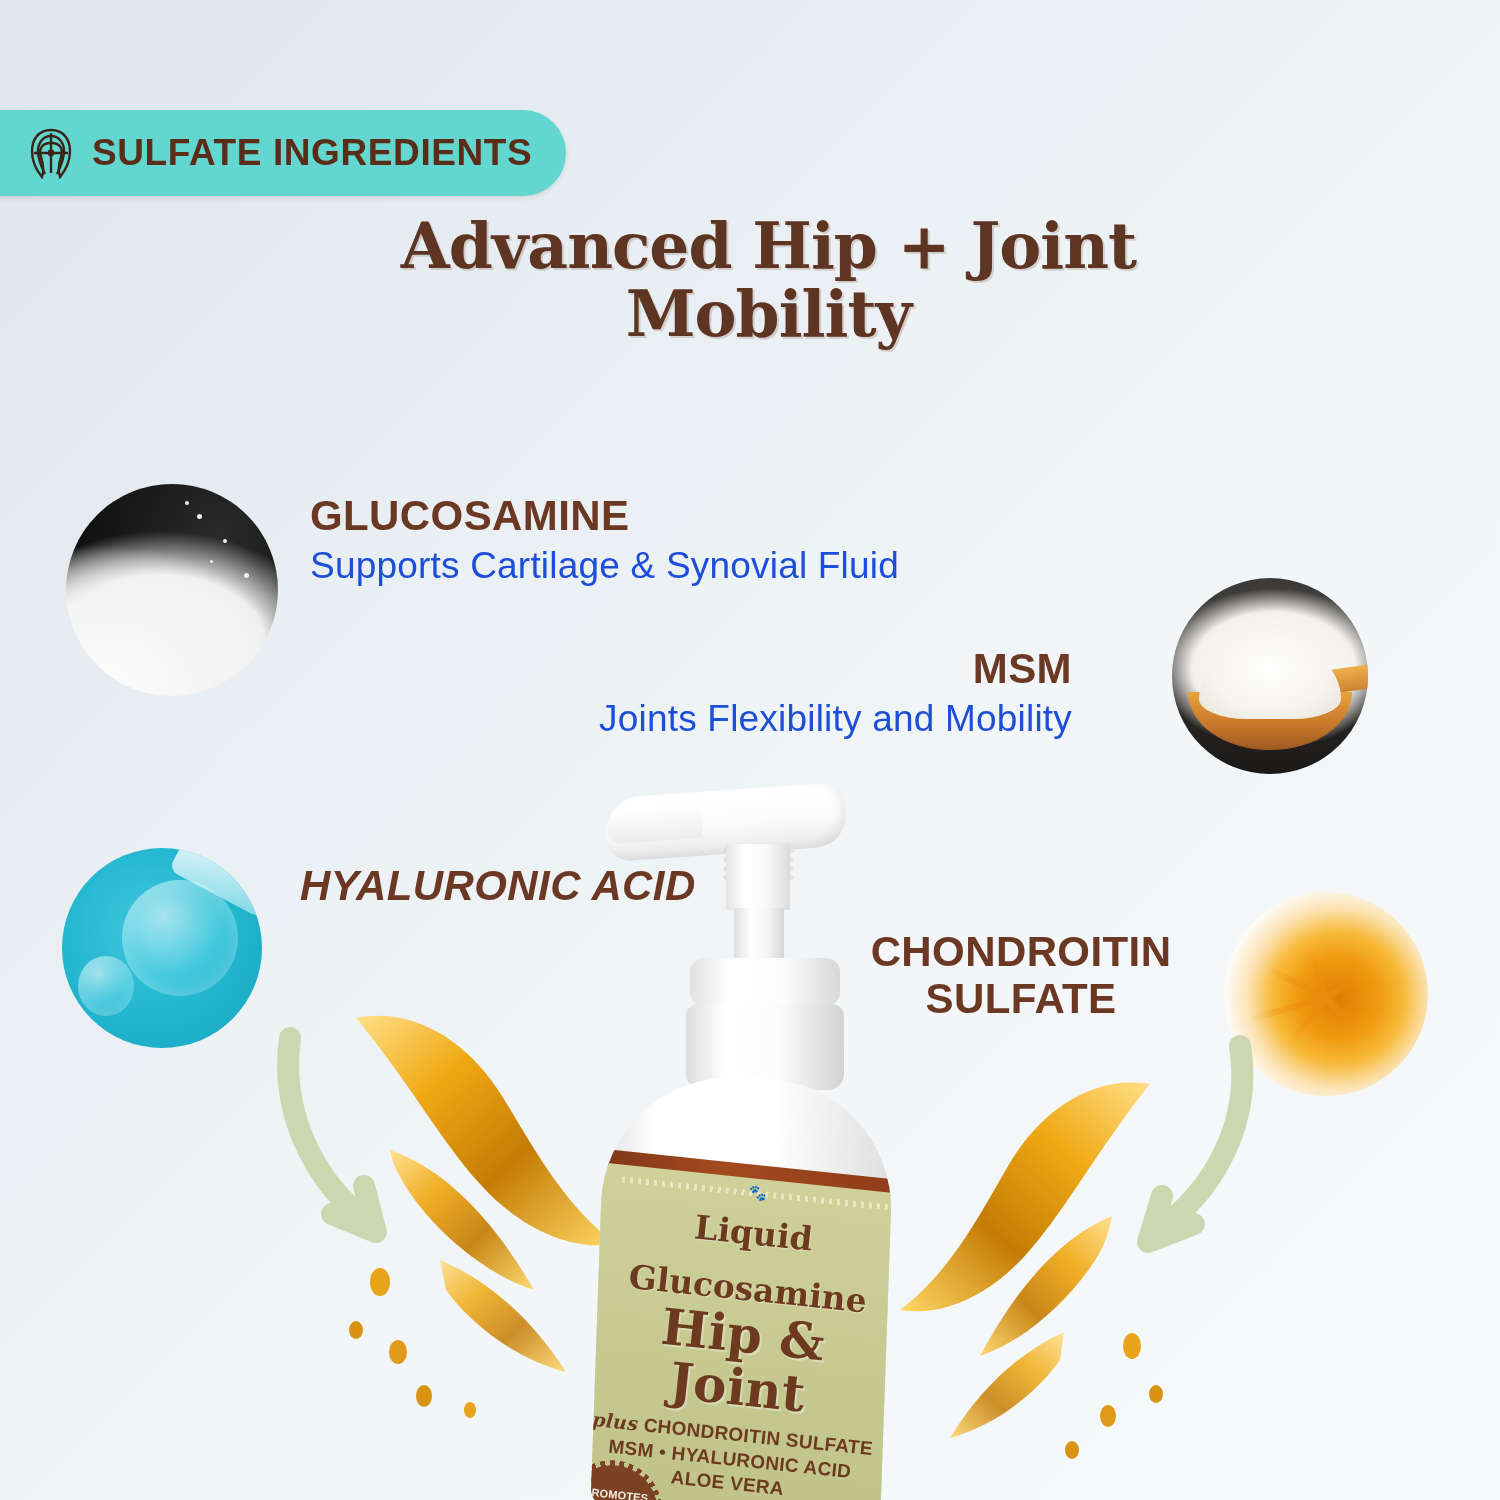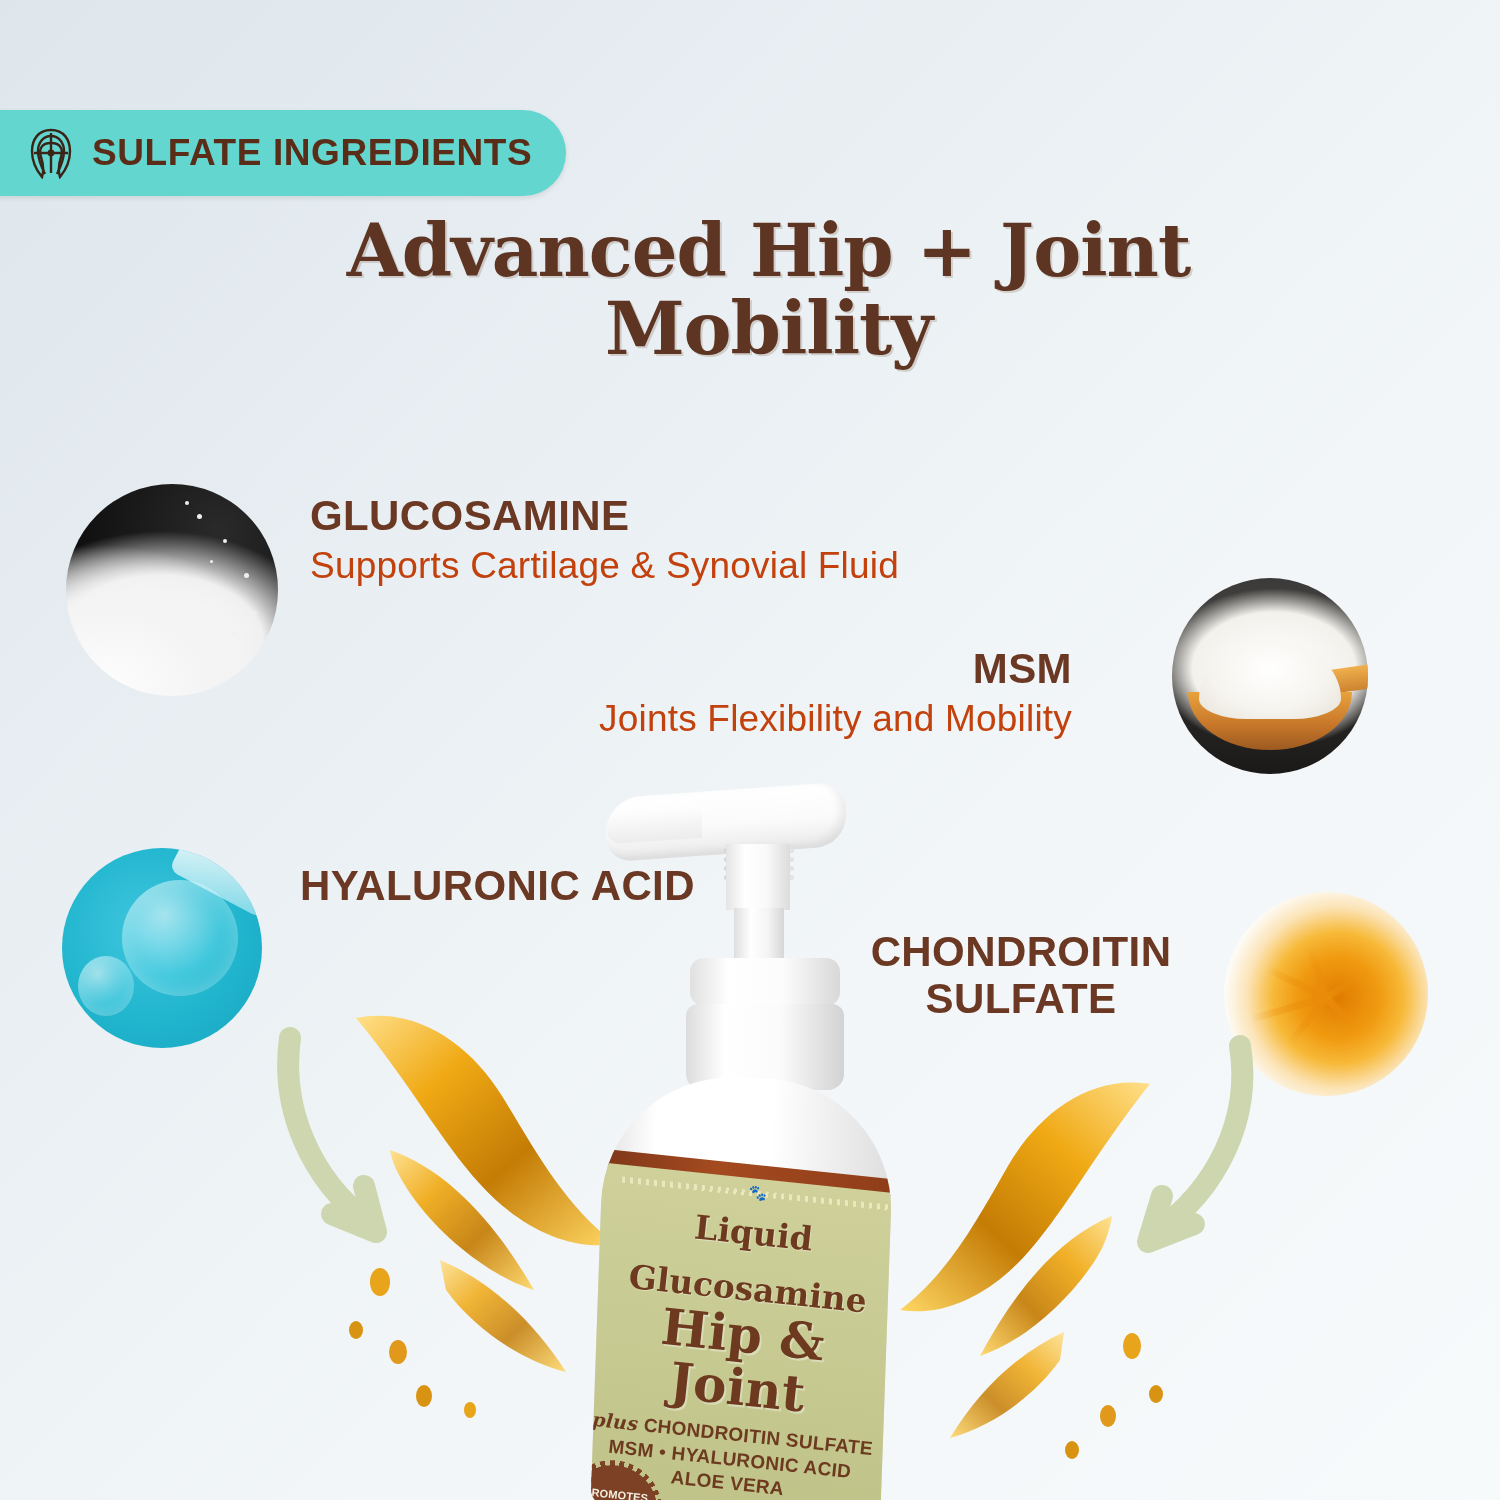--- a/index.html
+++ b/index.html
@@ -23,40 +23,40 @@
     font-size:37px; font-weight:700; letter-spacing:.6px;
     color:#5a2d18; white-space:nowrap;
     font-family:"Liberation Sans", sans-serif;
   }
 
   
   #headline {
     position:absolute; left:0; right:0; top:212px;
     text-align:center;
     font-family:"DejaVu Serif", serif;
-    font-weight:700; font-size:72px; line-height:1.08;
+    font-weight:700; font-size:63px; line-height:1.08;
     color:#5d3522; letter-spacing:-1px;
     text-shadow:2px 2px 0 rgba(120,85,62,.22);
     margin-left:37px;
   }
   #headline .l2 { display:block; }
 
   
   .ing-title {
     font-size:42px; font-weight:700; color:#6b3823;
     letter-spacing:.4px; line-height:1.12;
   }
   .ing-sub {
-    font-size:37px; font-weight:400; color:#c2410c;
+    font-size:37px; font-weight:400; color:#1d4ed8;
     letter-spacing:.2px; margin-top:6px;
   }
 
   #ing-glucosamine { position:absolute; left:310px; top:492px; text-align:left; }
   #ing-msm        { position:absolute; right:428px; top:645px; text-align:right; }
-  #ing-hya        { position:absolute; left:300px; top:862px; text-align:left; }
+  #ing-hya        { position:absolute; left:300px; top:862px; text-align:left;font-style:italic; }
   #ing-chon       { position:absolute; left:826px; top:928px; width:390px; text-align:center; }
 
   
   .circle { position:absolute; border-radius:50%; overflow:hidden; }
 
   #photo-glucosamine { left:66px;  top:484px; width:212px; height:212px;
     background:
       radial-gradient(ellipse 150% 110% at 18% 95%, #fdfdfd 0%, #f4f4f4 34%, rgba(244,244,244,0) 60%),
       radial-gradient(ellipse 120% 80% at 45% 75%, #ffffff 0%, #efefef 40%, rgba(235,235,235,0) 66%),
       radial-gradient(circle at 72% 22%, #2a2a2a 0%, #0c0c0c 70%);

